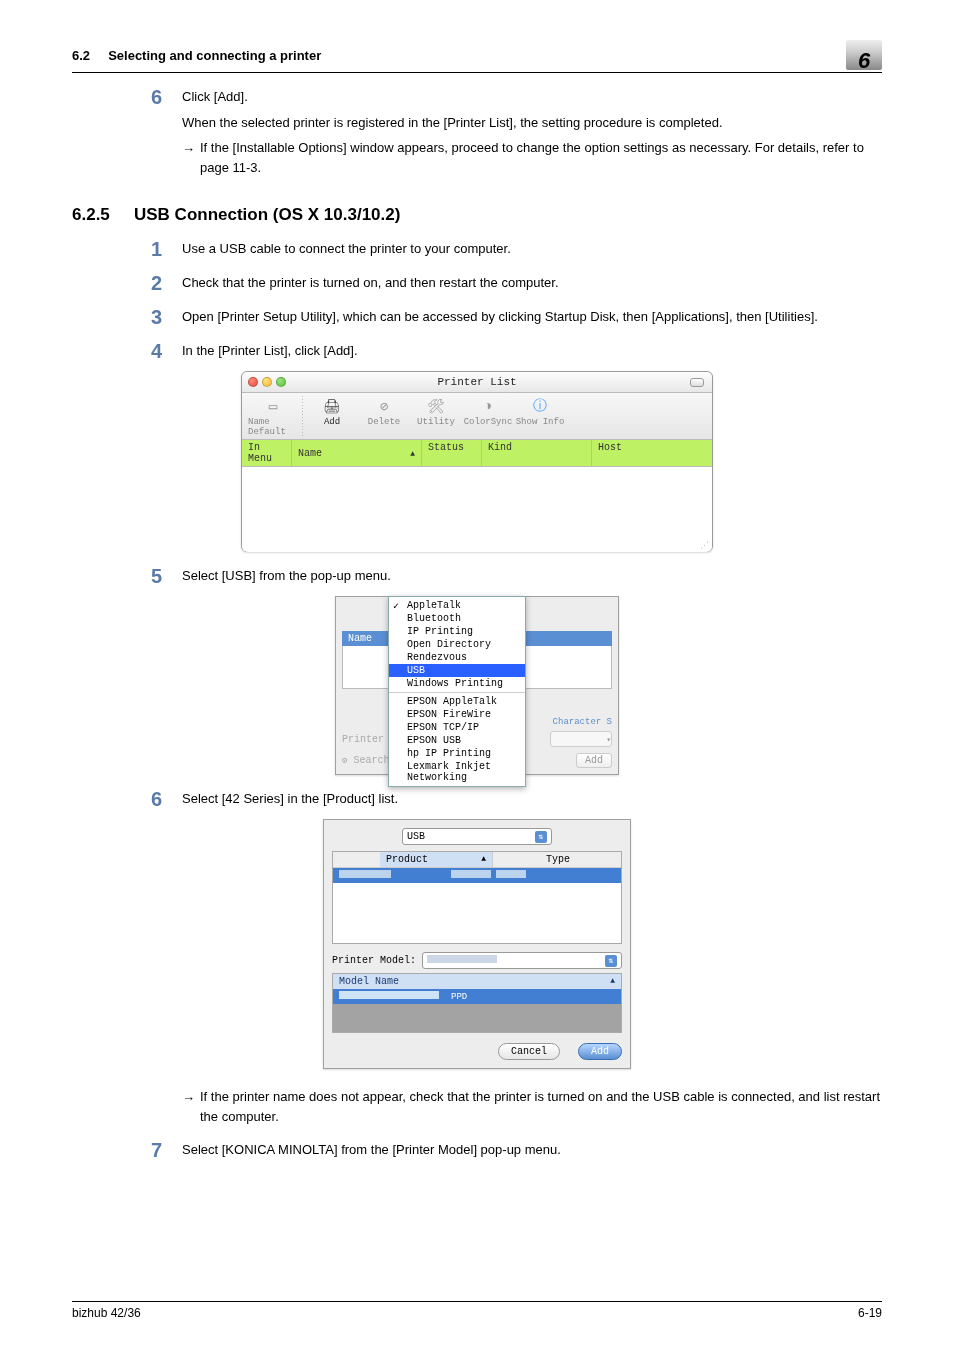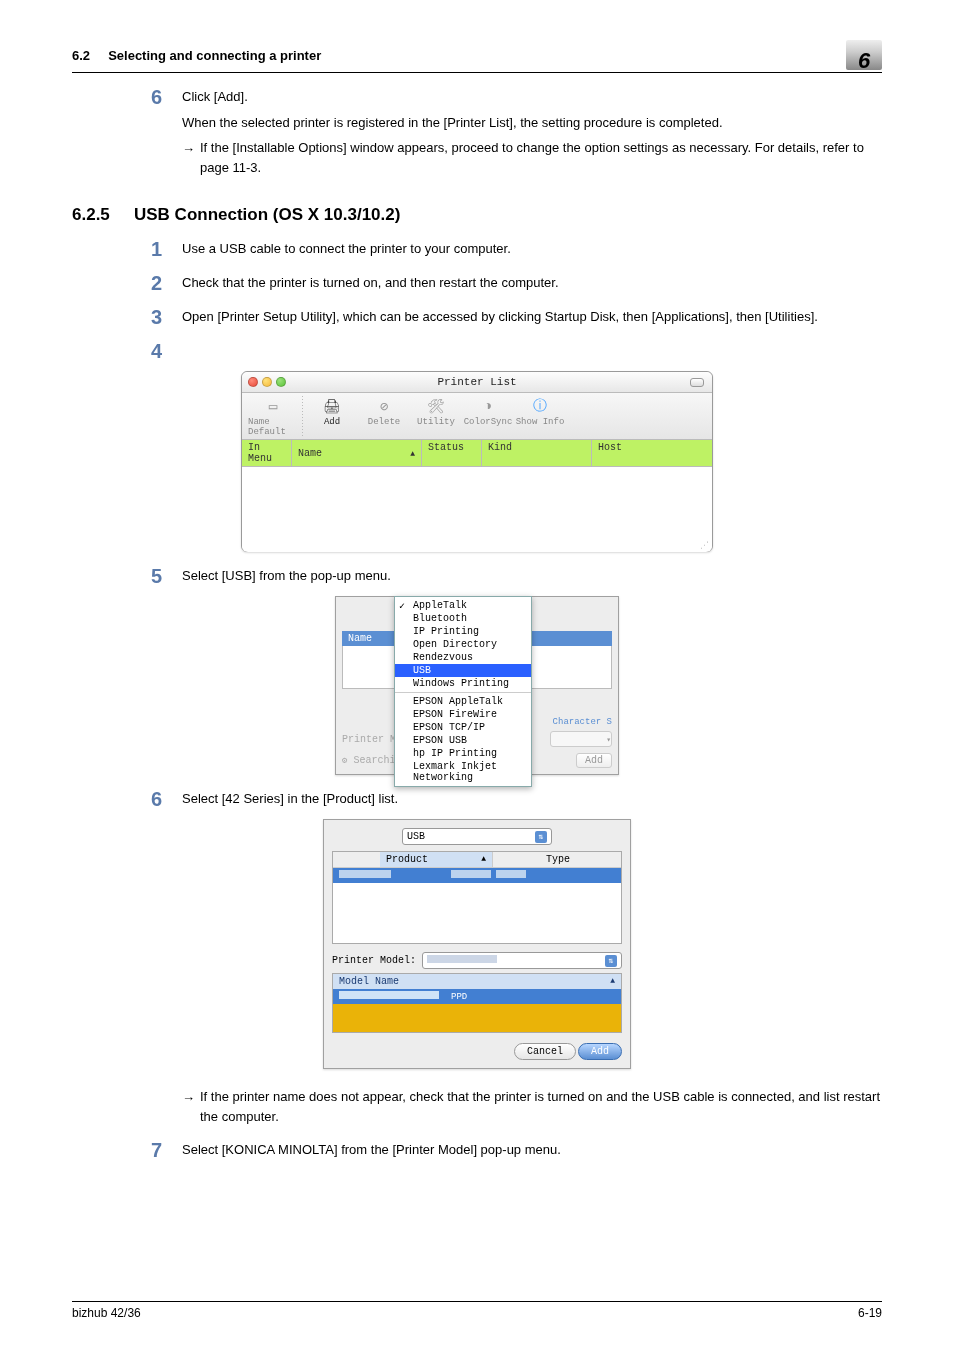--- a/index.html
+++ b/index.html
@@ -210,21 +210,21 @@
     border: 1px solid #a0a0a0;
     background: #ededed;
     font-size: 10px;
     color: #444;
     padding: 6px;
     position: relative;
     box-shadow: 0 1px 2px rgba(0,0,0,.15);
   }
   .popup-open {
     position: absolute;
-    top: -1px; left: 58px;
+    top: -1px; left: 52px;
     width: 136px;
     background: #fff;
     border: 1px solid #8aa;
     box-shadow: 0 2px 6px rgba(0,0,0,.3);
     z-index: 5;
     font-size: 10px;
     color: #000;
     padding: 2px 0;
   }
   .popup-open .mi { padding: 1px 10px 1px 18px; position: relative; }
@@ -328,35 +328,35 @@
     align-items: center;
     justify-content: space-between;
     background: #fff;
     border: 1px solid #999;
     border-radius: 3px;
     height: 15px;
     padding: 0 4px;
   }
   .tbl4 {
     border: 1px solid #aaa;
-    background: #eab308;
+    background: #a3a3a3;
   }
   .tbl4-head {
     background: #d0e0f4;
     color: #1a3a72;
     padding: 2px 6px;
     font-size: 10px;
   }
   .tbl4-row { padding: 2px 6px; }
   .tbl4-row .redact { background: #cfe3f7; }
   .tbl4-body-pad { height: 28px; }
   .btn-row3 {
     display: flex;
     justify-content: flex-end;
-    gap: 2px;
+    gap: 18px;
     margin-top: 10px;
   }
   .aqua-btn {
     border: 1px solid #999;
     border-radius: 10px;
     padding: 2px 12px;
     font-size: 10px;
     background: linear-gradient(#fff, #e6e6e6);
   }
   .aqua-btn.primary {
@@ -420,20 +420,21 @@
     <div class="step-body">Check that the printer is turned on, and then restart the computer.</div>
   </div>
 
   <div class="step-row">
     <div class="step-num">3</div>
     <div class="step-body">Open [Printer Setup Utility], which can be accessed by clicking Startup Disk, then [Applications], then [Utilities].</div>
   </div>
 
   <div class="step-row">
     <div class="step-num">4</div>
+    <div class="step-body">In the [Printer List], click [Add].</div>
   </div>
 
   <div class="figure-wrap">
     <div class="figure-center">
       <div class="mac-win1">
         <div class="mac-title1">
           <div class="traffic">
             <div class="tl tl-r"></div>
             <div class="tl tl-y"></div>
             <div class="tl tl-g"></div>

